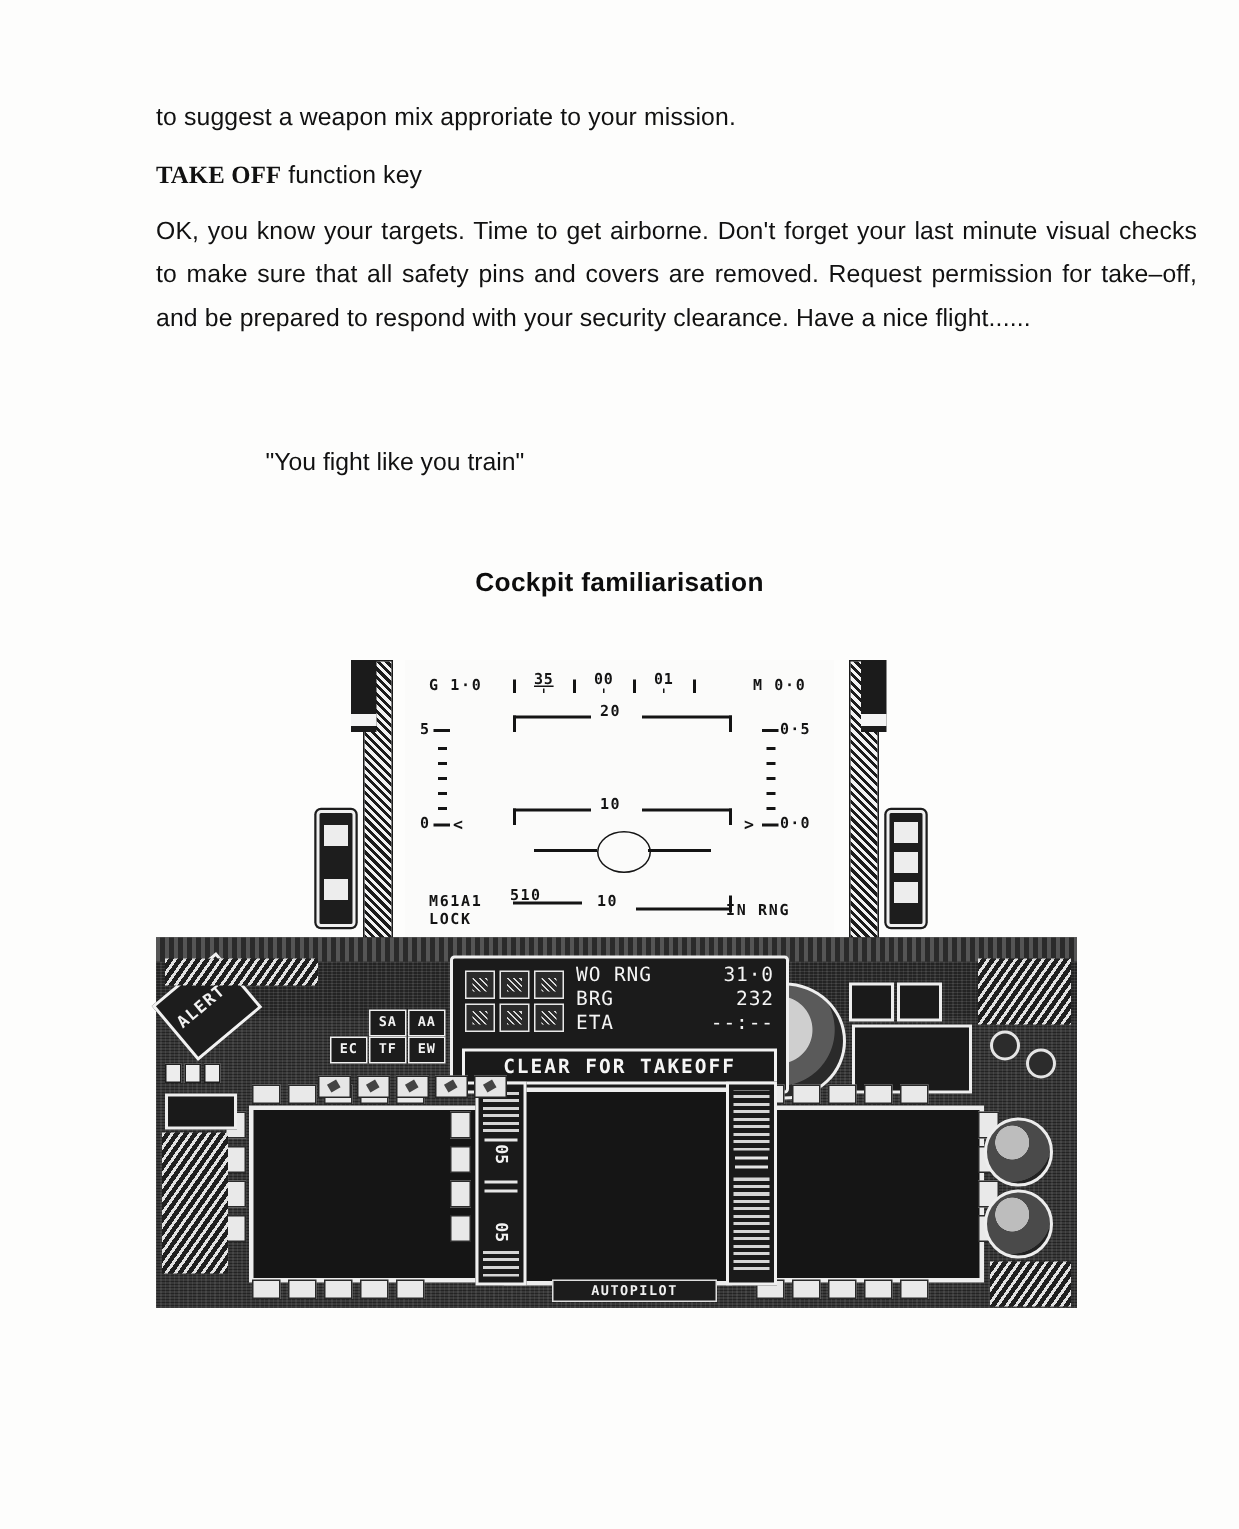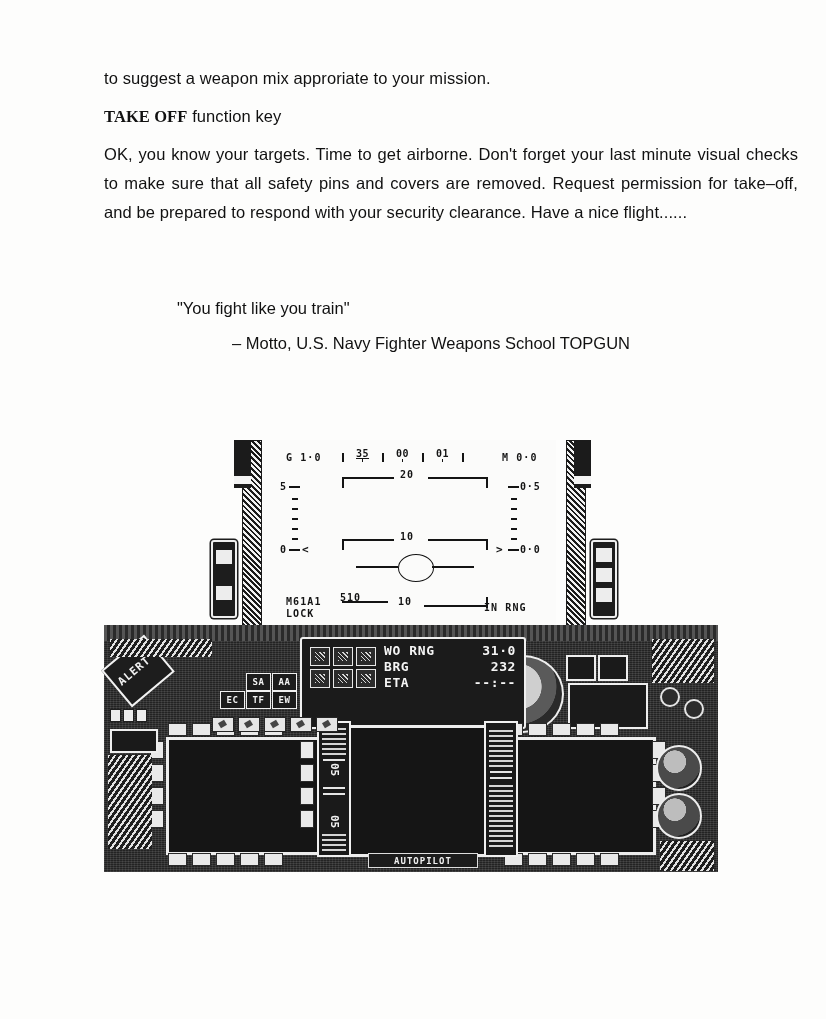--- a/index.html
+++ b/index.html
@@ -337,21 +337,21 @@
     position: absolute;
     left: 4px; top: 4px; right: 4px; bottom: 4px;
     background: repeating-linear-gradient(45deg,#d8d8d8 0 1px,#2b2b2b 1px 3px);
   }
 
   .nav-readout {
     position: absolute;
     left: 82px; top: 4px;
     width: 132px;
     font-family: "DejaVu Sans Mono", monospace;
-    font-weight: bold;
+    font-weight: normal;
     font-size: 13px;
     color: #f4f4f4;
     letter-spacing: 0.6px;
     line-height: 16px;
   }
   .nav-row { display: flex; justify-content: space-between; }
   .nav-row .lbl { white-space: pre; }
   .nav-row .val { white-space: pre; }
 
   .clear-banner {
@@ -533,22 +533,22 @@
 
   <div class="col par-head">
     <p class="body-par nojust"><span class="head-key">TAKE OFF</span><span> function key</span></p>
   </div>
 
   <div class="col par-main">
     <p class="body-par">OK, you know your targets. Time to get airborne. Don't forget your last minute visual checks to make sure that all safety pins and covers are removed. Request permission for take–off, and be prepared to respond with your security clearance. Have a nice flight......</p>
   </div>
 
   <div class="quote-line quote-1">"You fight like you train"</div>
-  <div class="quote-line quote-2">– Motto, U.S. Navy Fighter Weapons School TOPGUN</div>
-
+
+  <div class="section-title">Cockpit familiarisation</div>
 
   <div class="figure">
 
     <div class="hud">
 
       <div class="hud-txt hud-g">G 1·0</div>
       <div class="hud-txt hud-m">M 0·0</div>
 
       <div class="hud-hdg">
         <div class="tick" style="left:0px;"></div>
@@ -691,20 +691,21 @@
           <div class="nav-row">
             <span class="lbl">BRG</span>
             <span class="val">232</span>
           </div>
           <div class="nav-row">
             <span class="lbl">ETA</span>
             <span class="val">--:--</span>
           </div>
         </div>
 
+        <div class="clear-banner">CLEAR FOR TAKEOFF</div>
       </div>
 
       <div class="mfd mfd-left"></div>
       <div class="mfd mfd-center"></div>
       <div class="mfd mfd-right"></div>
 
       <div class="mfd-btn-row" style="left:64px;top:98px;">
         <div class="mfd-btn"></div>
         <div class="mfd-btn"></div>
         <div class="mfd-btn"></div>

